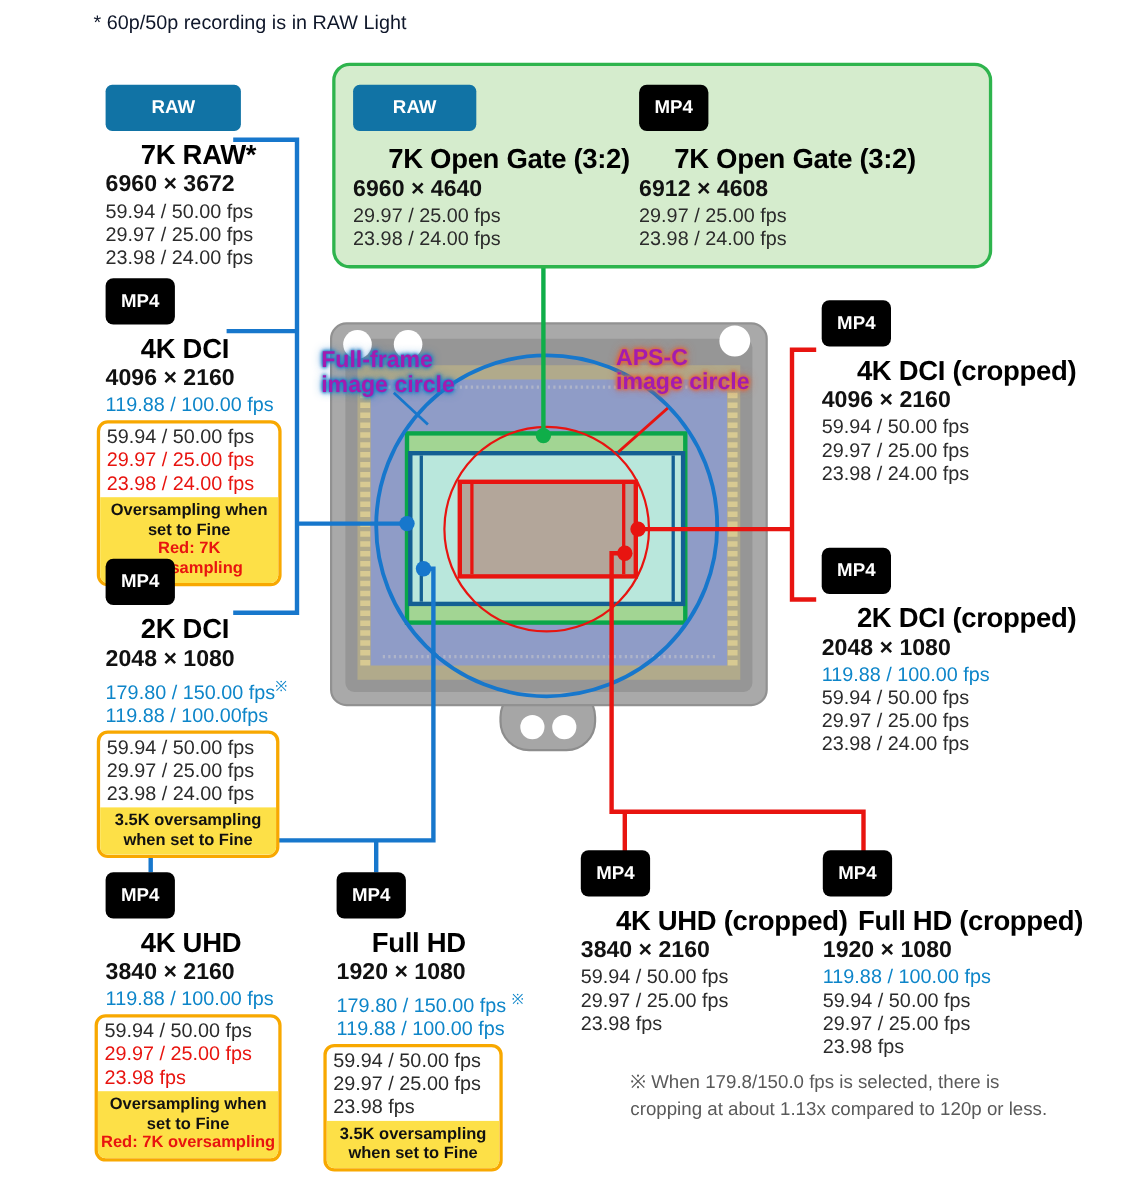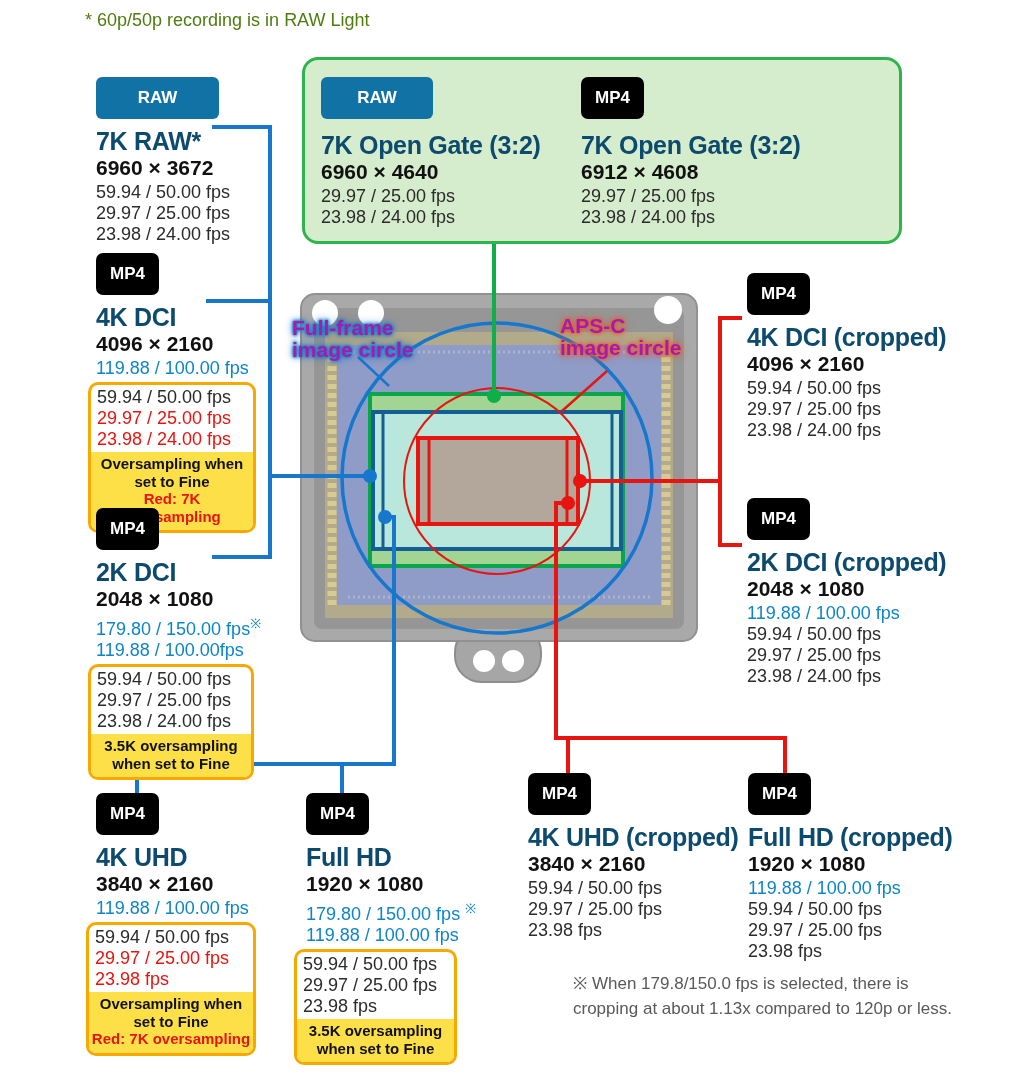--- a/index.html
+++ b/index.html
@@ -1,26 +1,26 @@
 <!DOCTYPE html>
 <html><head>
 <meta charset="utf-8">
 <style>
   html,body{margin:0;padding:0;background:#fff;}
   .canvas{position:relative;width:1024px;height:1077px;background:#fff;overflow:hidden;
           font-family:"Liberation Sans",sans-serif;color:#1a1a1a;}
   .sensor-svg{position:absolute;left:0;top:0;z-index:1;}
-  .note-top{position:absolute;left:85px;top:10px;font-size:18px;color:#4d7c0f;z-index:3;}
+  .note-top{position:absolute;left:85px;top:10px;font-size:18px;color:#0f172a;z-index:3;}
   .note-bottom{position:absolute;left:573px;top:971px;font-size:17px;color:#595959;line-height:25px;z-index:3;}
   .block{position:absolute;z-index:3;}
   .badge{display:flex;align-items:center;justify-content:center;height:42px;border-radius:7px;
          color:#fff;font-weight:700;font-size:17px;margin-bottom:8px;}
   .badge.raw{width:118px;background:#1173a5;border-radius:6px;}
   .badge.mp4{width:63px;background:#000000;}
-  .title{font-size:25px;font-weight:700;line-height:28px;letter-spacing:-0.3px;color:#0c4a6e;}
+  .title{font-size:25px;font-weight:700;line-height:28px;letter-spacing:-0.3px;color:#000000;margin-left:32px;}
   .res{font-size:21px;font-weight:700;line-height:25px;margin-bottom:2px;color:#111;}
   .fps{font-size:18px;line-height:21px;color:#2b2b2b;white-space:nowrap;}
   .fps.blue{color:#0d85c9;}
   .fps.red{color:#e8140f;}
   .sup{font-size:13px;vertical-align:super;}
   .obox{border:3px solid #f8a800;border-radius:10px;background:#fff;overflow:hidden;margin-top:3px;}
   .obox-white{padding:2px 0 2px 6px;}
   .obox-note{background:#fde047;text-align:center;padding:3px 2px 5px;}
   .note-line{font-size:15px;font-weight:700;line-height:17.5px;color:#111;}
   .note-line.red{color:#e8140f;}

